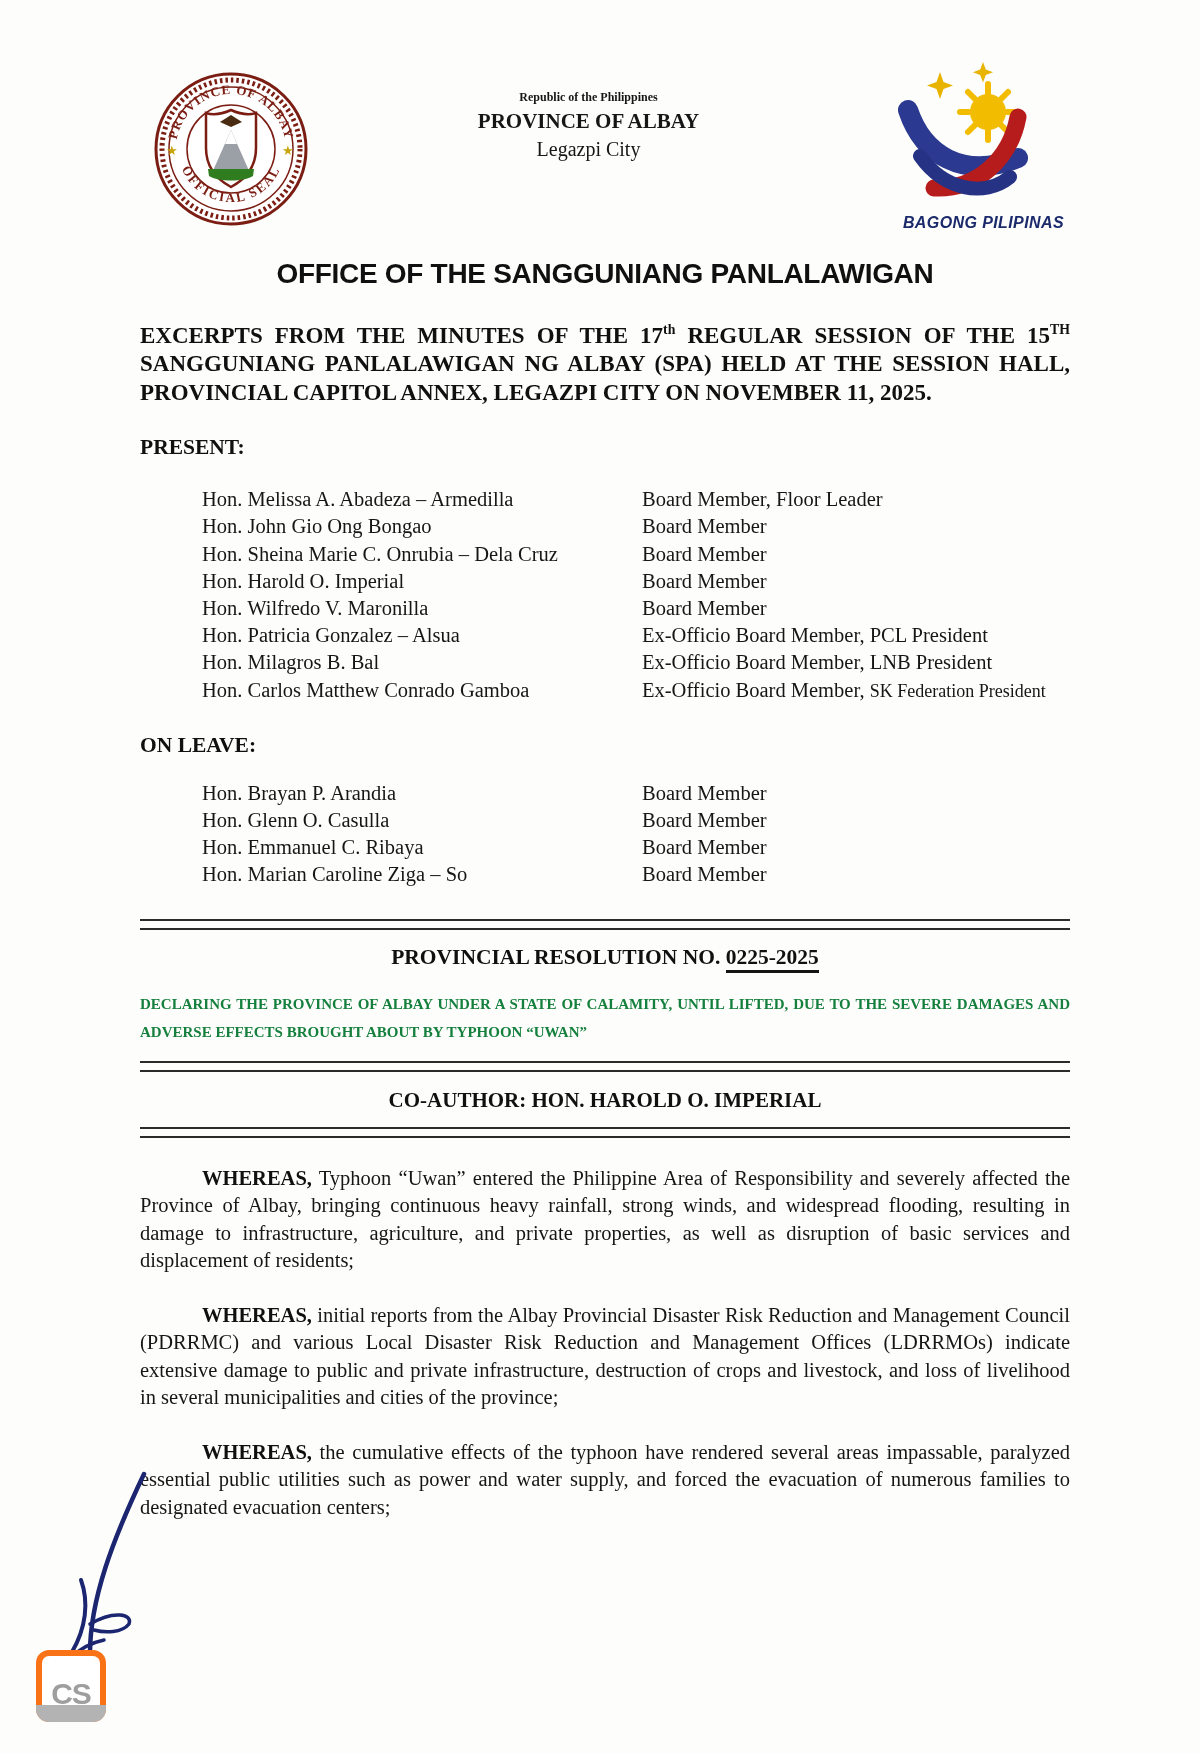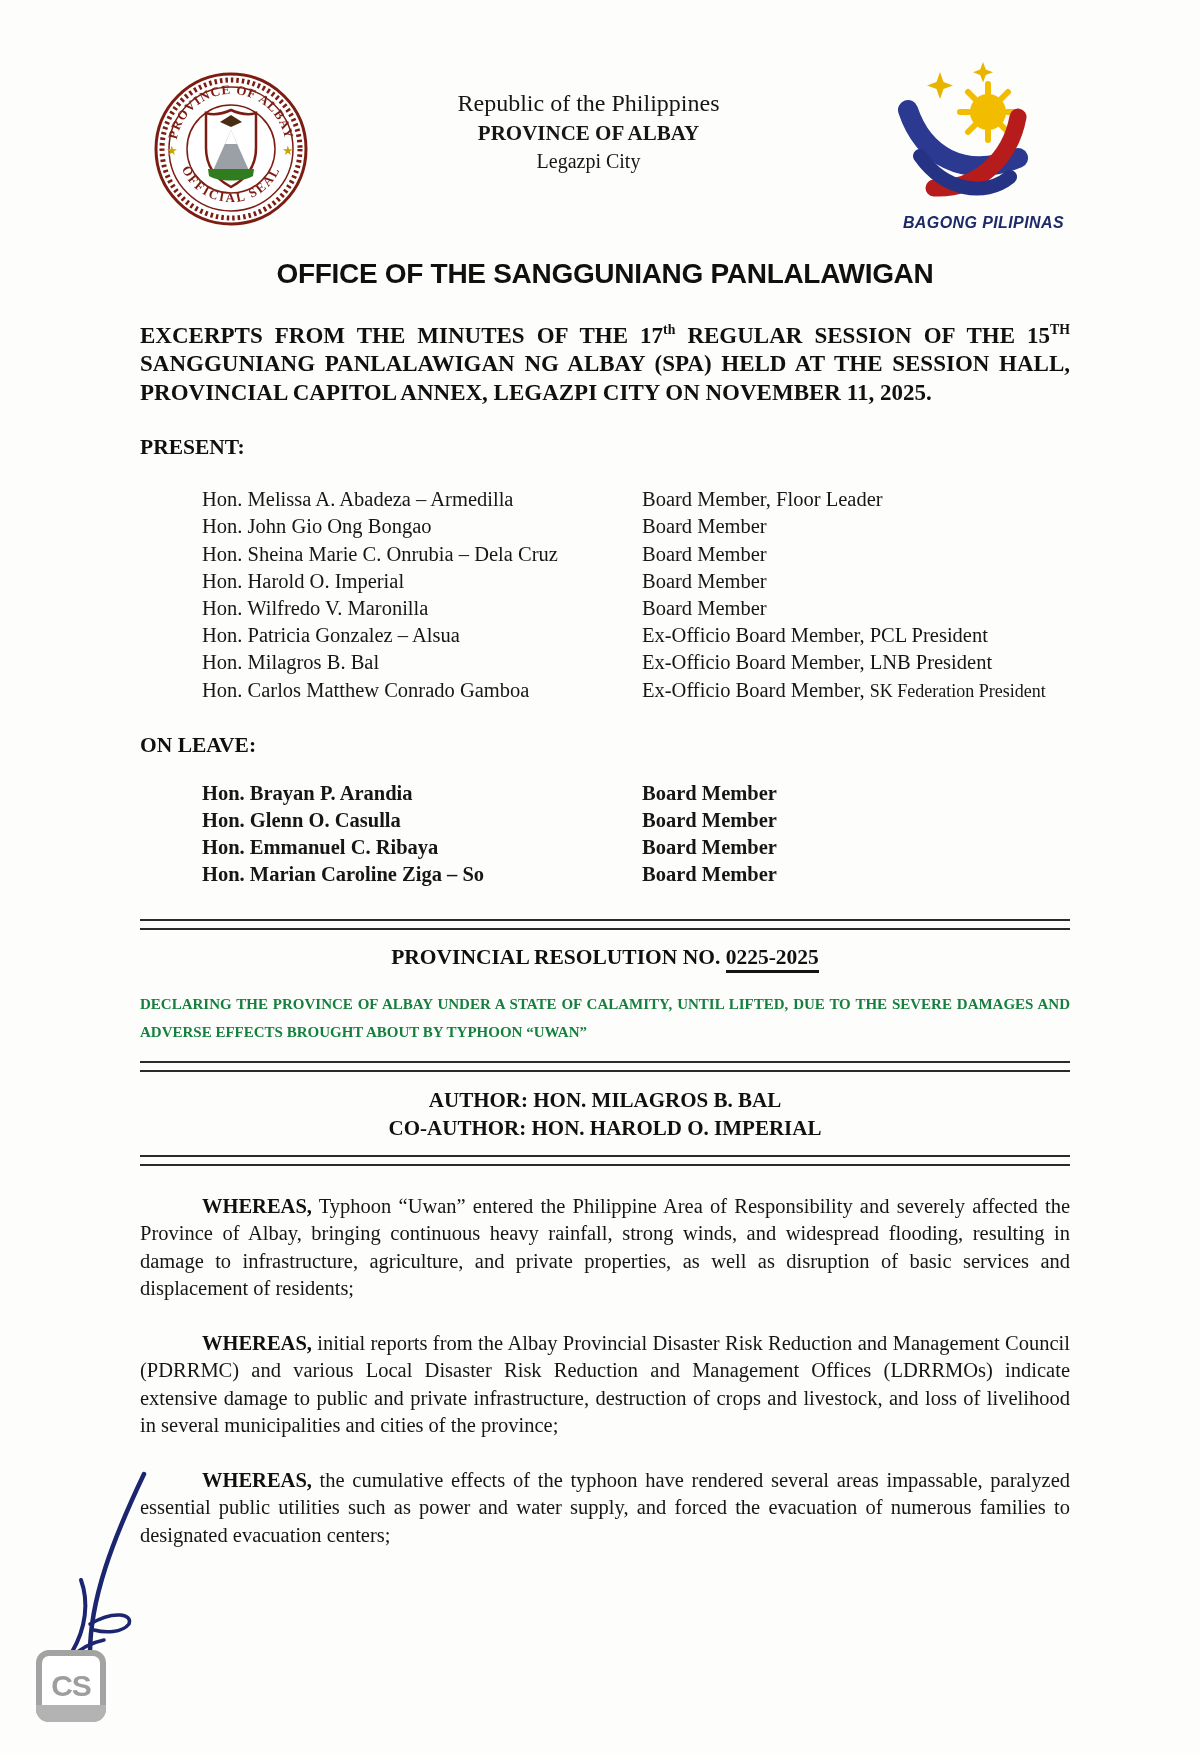--- a/index.html
+++ b/index.html
@@ -12,21 +12,21 @@
     color:#161616;
     font-family:"Liberation Serif","DejaVu Serif",serif;
   }
   .content{padding:58px 130px 0 140px;}
 
   
   .hdr{display:flex;align-items:flex-start;}
   .hdr-left{width:170px;flex:0 0 auto;padding-left:12px;padding-top:12px;}
   .hdr-center{flex:1 1 auto;text-align:center;padding-top:32px;}
   .hdr-right{width:215px;flex:0 0 auto;text-align:center;padding-top:2px;}
-  .hdr-line1{font-size:24px;}
+  .hdr-line1{font-size:12px;font-weight:bold;}
   .hdr-line2{font-size:21px;font-weight:bold;margin-top:4px;}
   .hdr-line3{font-size:20px;margin-top:4px;}
   .logo-caption{
     font-family:"Liberation Sans","DejaVu Sans",sans-serif;
     font-style:italic;font-weight:bold;font-size:16px;color:#1b2a6b;
     letter-spacing:.4px;margin-top:2px;text-align:right;padding-right:6px;
   }
 
   
   .office-title{
@@ -41,21 +41,21 @@
   }
   .excerpt sup{font-size:60%;}
 
   .present-label,.leave-label{font-weight:bold;font-size:21.5px;margin-top:28px;color:#101010;}
   .presiding{text-align:center;margin-top:26px;}
   .presiding-name{font-weight:bold;font-size:21px;color:#101010;}
   .presiding-title{font-size:20px;margin-top:3px;}
 
   
   .mem-list{margin-top:24px;margin-left:62px;}
-  .leave-list{margin-top:22px;margin-left:62px;font-weight:bold;}
+  .leave-list{margin-top:22px;margin-left:62px;}
   .mem-row{display:flex;line-height:27.2px;font-size:20.5px;}
   .mem-name{width:440px;flex:0 0 auto;}
   .mem-role{flex:1 1 auto;}
   .role-em{}
   .role-em.small{font-size:18px;}
 
   
   .sep{height:7px;border-top:2.5px solid #2b2b2b;border-bottom:2.5px solid #2b2b2b;}
   .sep.s1{margin-top:30px;}
   .sep.s2{margin-top:12px;}
@@ -76,22 +76,22 @@
   }
   .whereas .lead{font-weight:bold;color:#101010;}
 
   
   .signature{position:absolute;left:26px;top:1452px;}
 
   
   .scan-bar{position:absolute;left:36px;top:1650px;display:flex;align-items:center;gap:22px;}
   .cs-badge{
     position:relative;width:58px;height:60px;
-    border:6px solid #a3a3a3;border-radius:13px;background:#fff;
-    display:flex;align-items:center;justify-content:center;
+    border:6px solid #f97316;border-radius:13px;background:#fff;
+    display:flex;align-items:flex-end;justify-content:center;
   }
   .cs-letters{
     font-family:"Liberation Sans","DejaVu Sans",sans-serif;
     font-weight:bold;font-size:30px;color:#9e9e9e;line-height:44px;letter-spacing:-1px;
   }
   .cs-foot{position:absolute;left:-6px;right:-6px;bottom:-6px;height:17px;background:#b3b3b3;border-radius:0 0 13px 13px;}
   .scan-text{
     font-family:"Liberation Sans","DejaVu Sans",sans-serif;
     font-size:41px;color:#bfbfbf;letter-spacing:.5px;
   }
@@ -225,21 +225,20 @@
 
     <div class="sep s1"></div>
 
     <div class="res-title"><span>PROVINCIAL RESOLUTION NO. </span><span class="res-num">0225-2025</span></div>
 
     <p class="declaration">DECLARING THE PROVINCE OF ALBAY UNDER A STATE OF CALAMITY, UNTIL LIFTED, DUE TO THE SEVERE DAMAGES AND ADVERSE EFFECTS BROUGHT ABOUT BY TYPHOON “UWAN”</p>
 
     <div class="sep s2"></div>
 
     <div class="authors">
-      <div>AUTHOR: HON. MILAGROS B. BAL</div>
       <div>CO-AUTHOR: HON. HAROLD O. IMPERIAL</div>
     </div>
 
     <div class="sep s3"></div>
 
     <p class="whereas"><span class="lead">WHEREAS,</span><span> Typhoon “Uwan” entered the Philippine Area of Responsibility and severely affected the Province of Albay, bringing continuous heavy rainfall, strong winds, and widespread flooding, resulting in damage to infrastructure, agriculture, and private properties, as well as disruption of basic services and displacement of residents;</span></p>
 
     <p class="whereas"><span class="lead">WHEREAS,</span><span> initial reports from the Albay Provincial Disaster Risk Reduction and Management Council (PDRRMC) and various Local Disaster Risk Reduction and Management Offices (LDRRMOs) indicate extensive damage to public and private infrastructure, destruction of crops and livestock, and loss of livelihood in several municipalities and cities of the province;</span></p>
 
     <p class="whereas"><span class="lead">WHEREAS,</span><span> the cumulative effects of the typhoon have rendered several areas impassable, paralyzed essential public utilities such as power and water supply, and forced the evacuation of numerous families to designated evacuation centers;</span></p>

